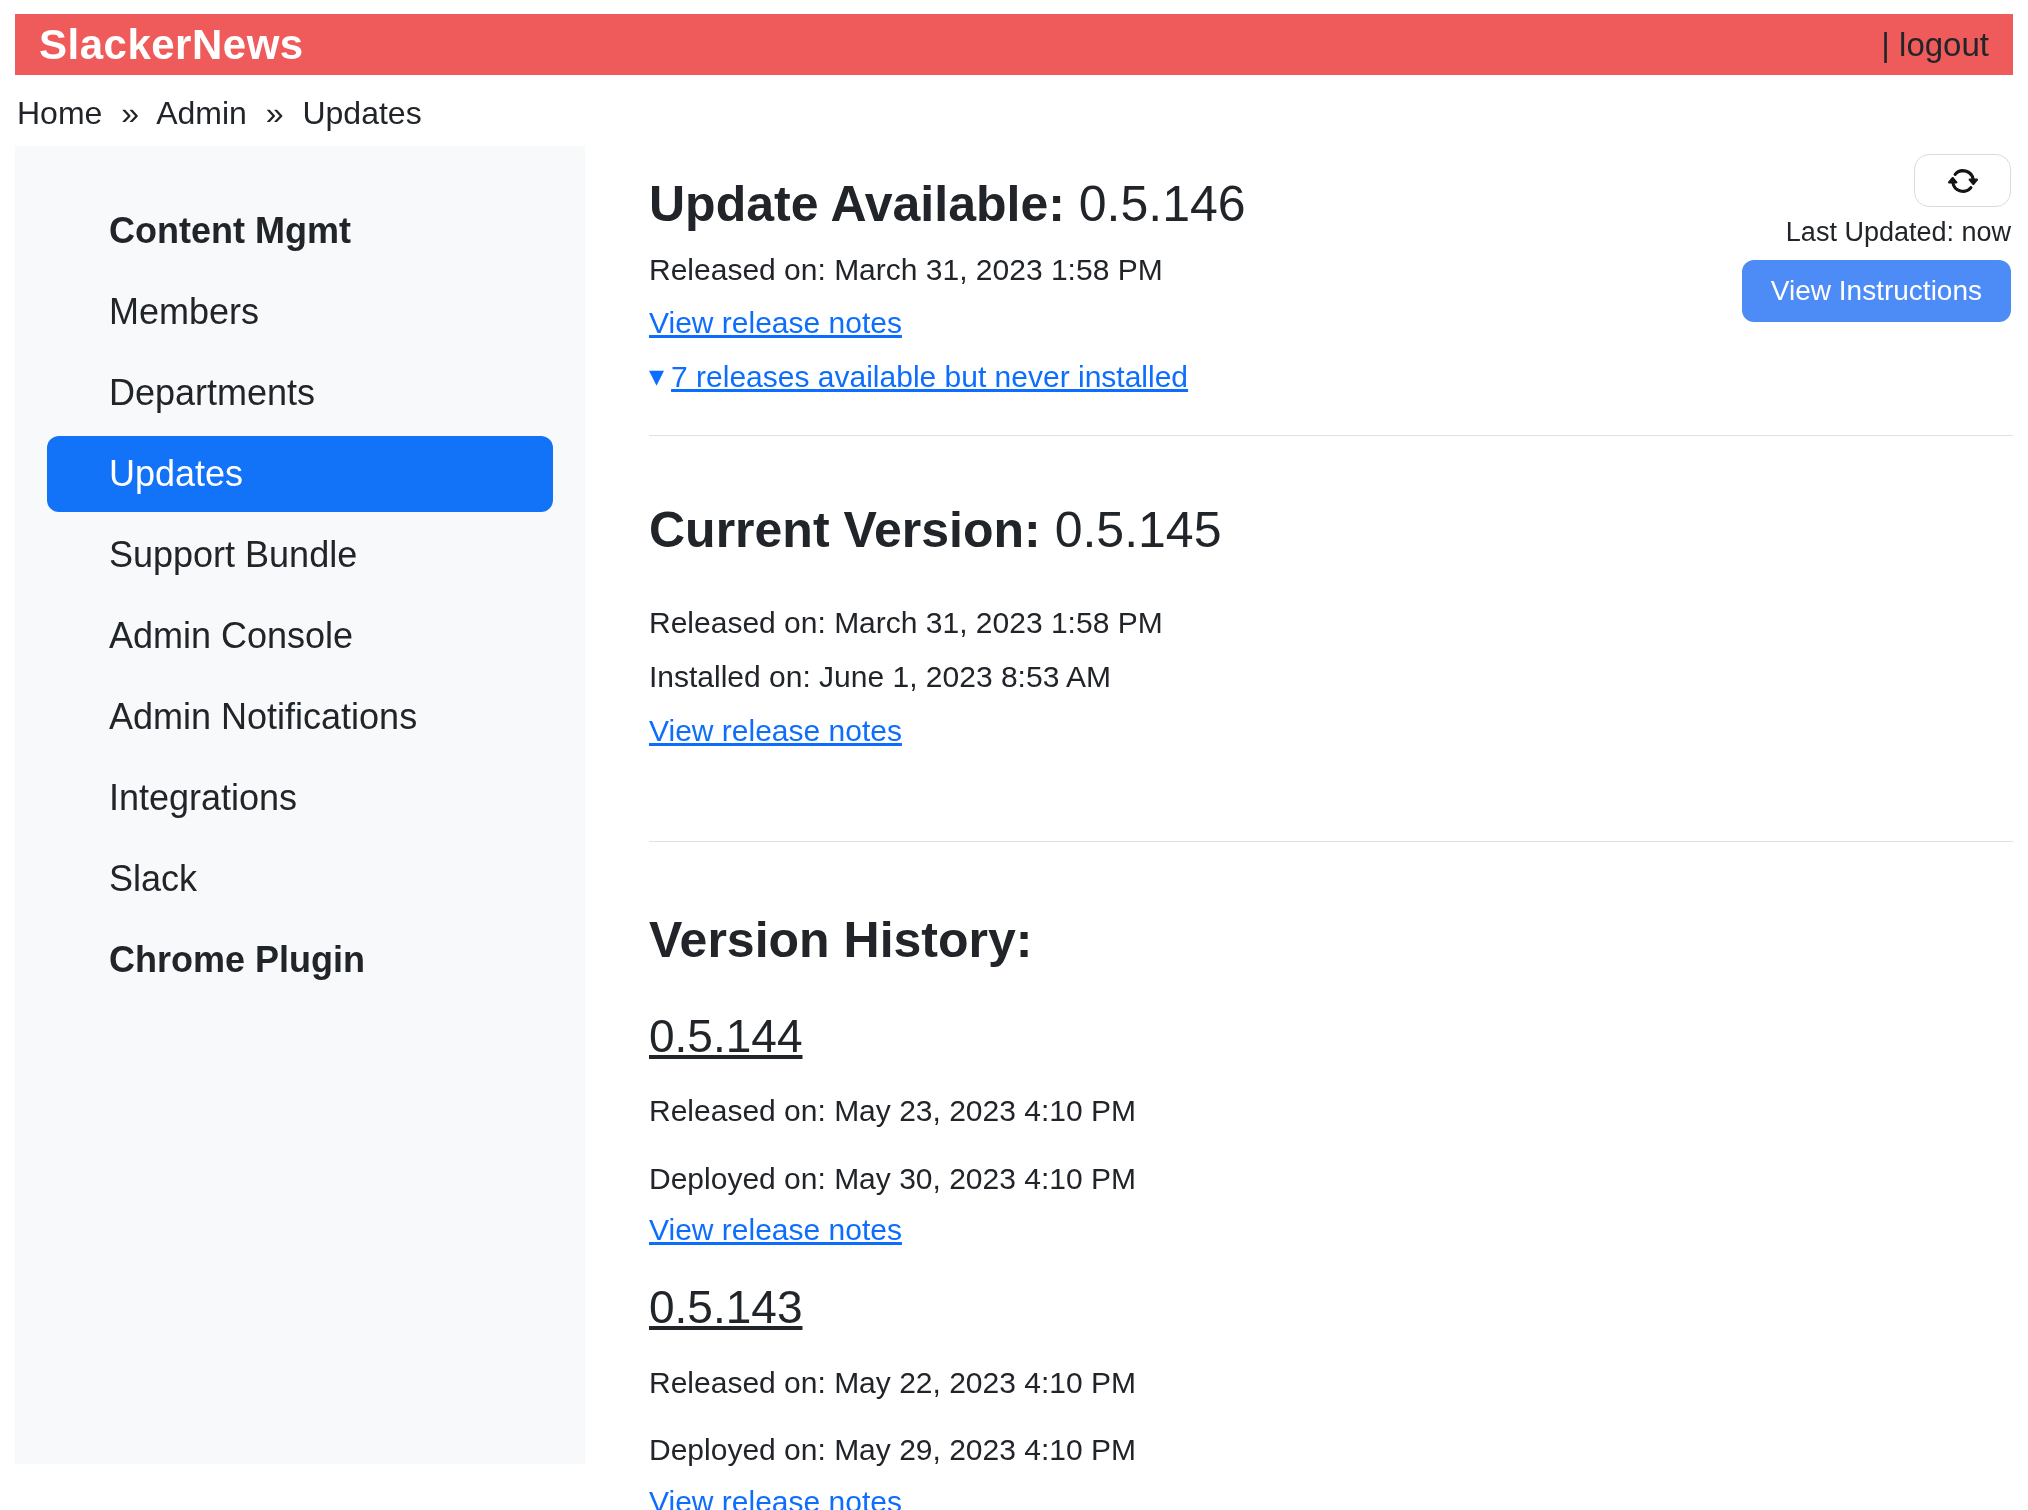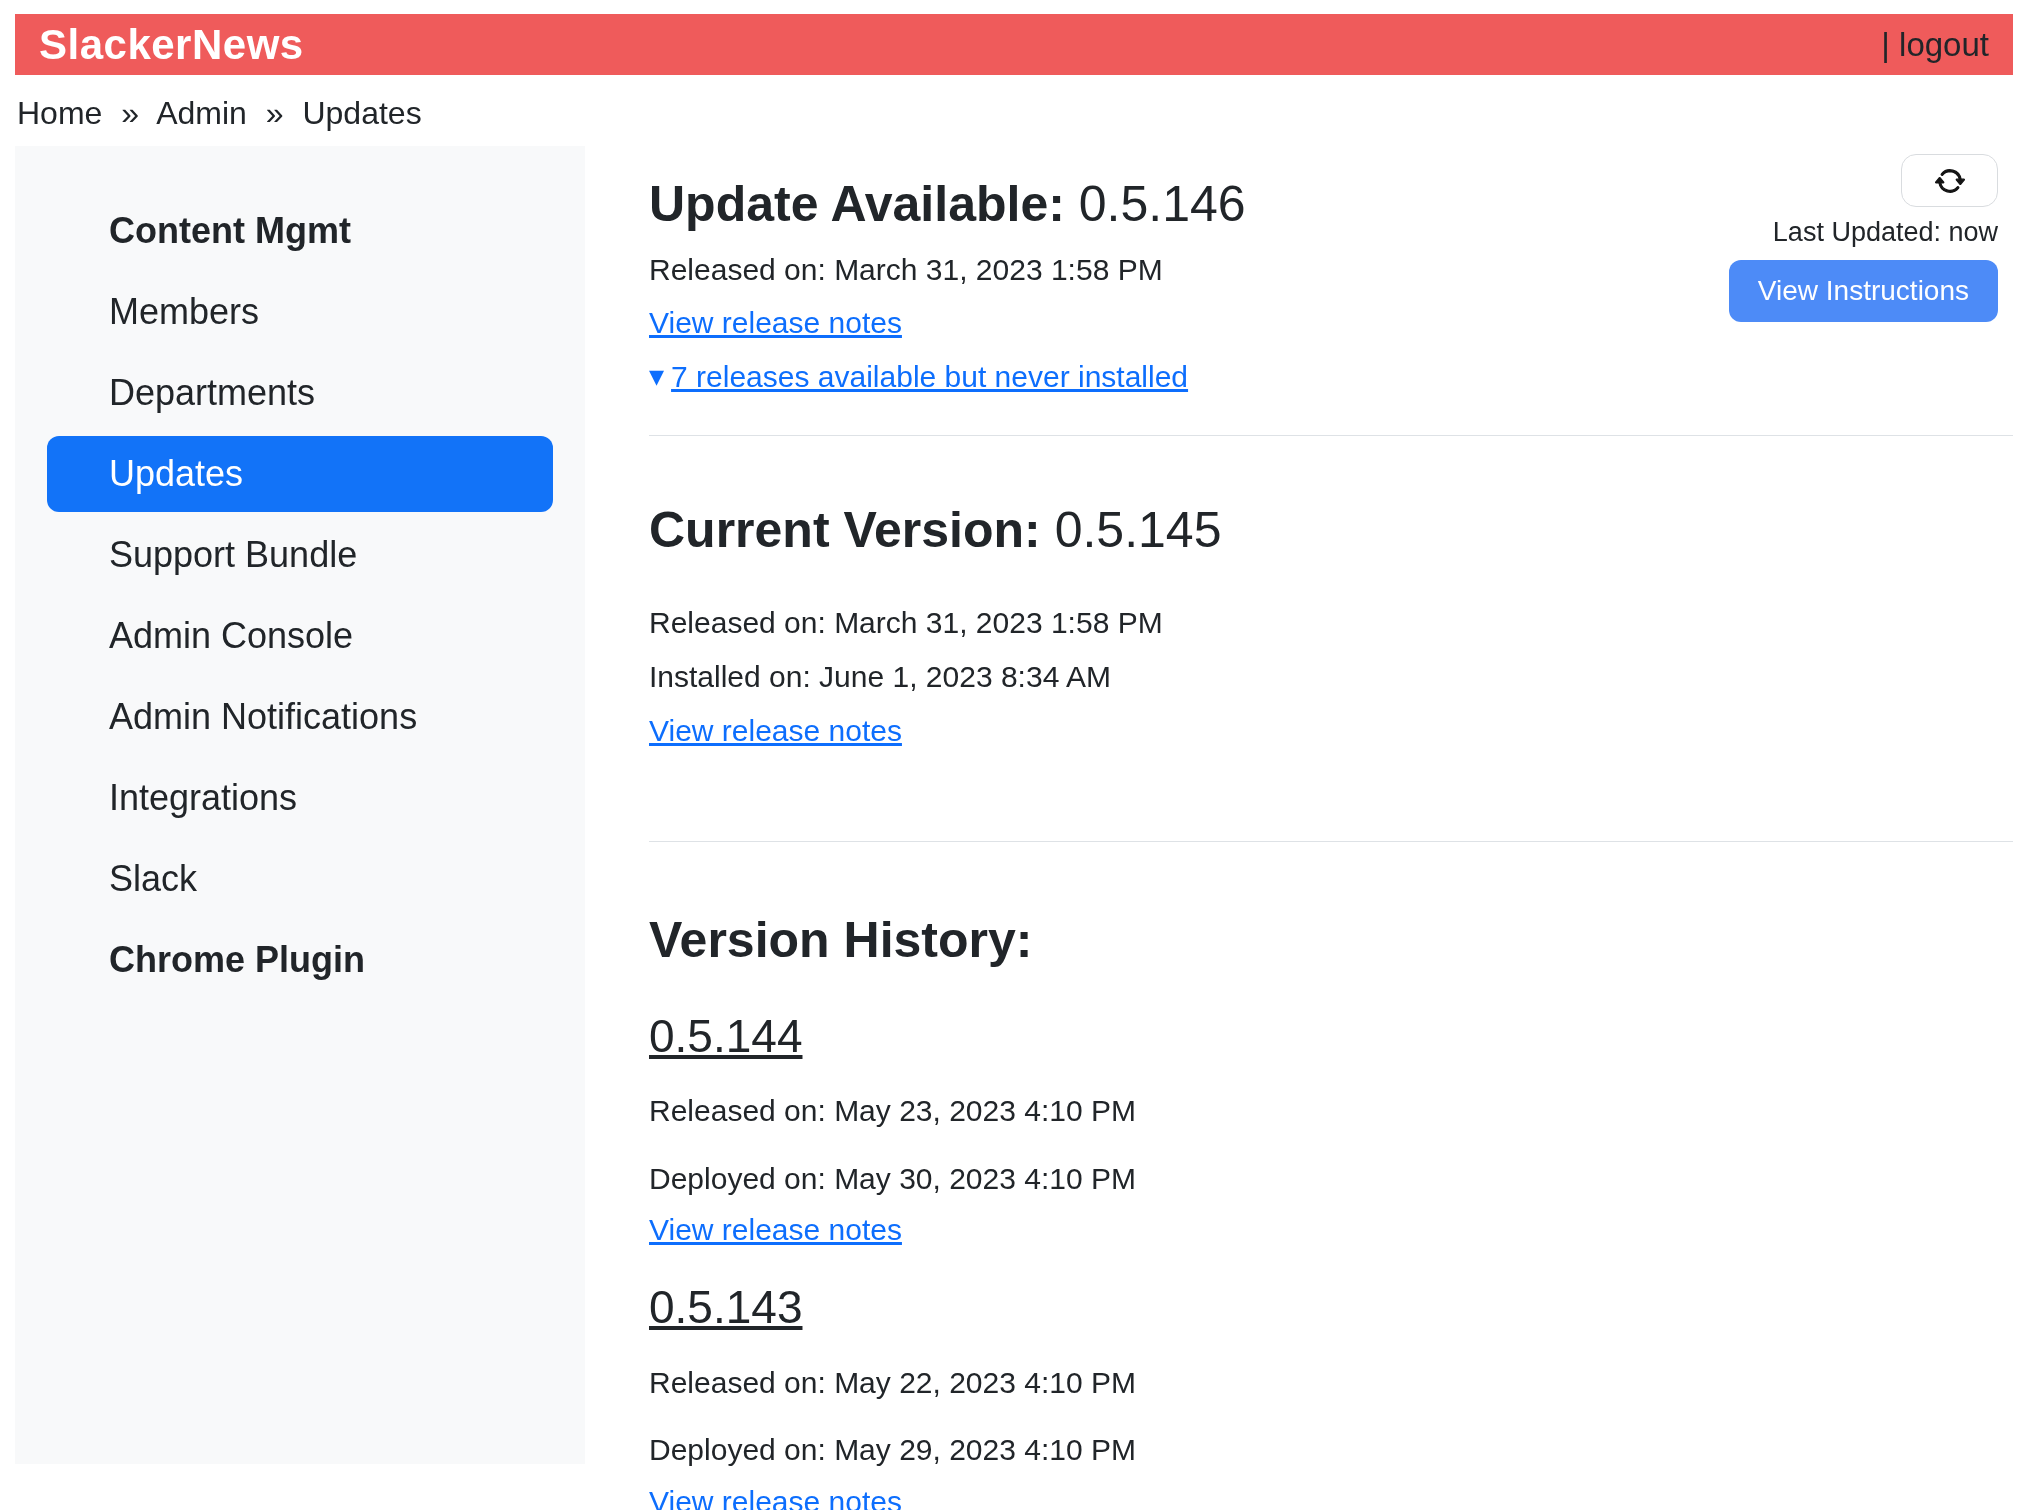--- a/index.html
+++ b/index.html
@@ -69,21 +69,21 @@
   .toggle-row { margin-top: 16px; font-size: 30px; display: flex; align-items: center; }
   .caret { color: #0d6efd; font-size: 30px; margin-right: 7px; line-height: 1; }
   .toggle-row a.link { margin-top: 0; }
 
   hr.divider { border: none; border-top: 1px solid #dee2e6; margin: 40px 0 0 0; }
 
   
   .controls {
     position: absolute;
     top: 8px;
-    right: 15px;
+    right: 2px;
     display: flex;
     flex-direction: column;
     align-items: flex-end;
   }
   .refresh-btn {
     width: 97px;
     height: 53px;
     background: #ffffff;
     border: 1px solid #d9dcdf;
     border-radius: 15px;
@@ -168,21 +168,21 @@
         <span class="caret">▾</span>
         <a class="link">7 releases available but never installed</a>
       </div>
     </section>
 
     <hr class="divider">
 
     <section class="section-current">
       <h1 class="heading"><span>Current Version:</span> <span class="val">0.5.145</span></h1>
       <div class="meta first">Released on: March 31, 2023 1:58 PM</div>
-      <div class="meta">Installed on: June 1, 2023 8:34 AM</div>
+      <div class="meta">Installed on: June 1, 2023 8:53 AM</div>
       <a class="link">View release notes</a>
     </section>
 
     <hr class="divider" style="margin-top: 92px;">
 
     <section class="section-history">
       <h1 class="heading">Version History:</h1>
 
       <div class="entry entry-1">
         <div class="ver">0.5.144</div>

